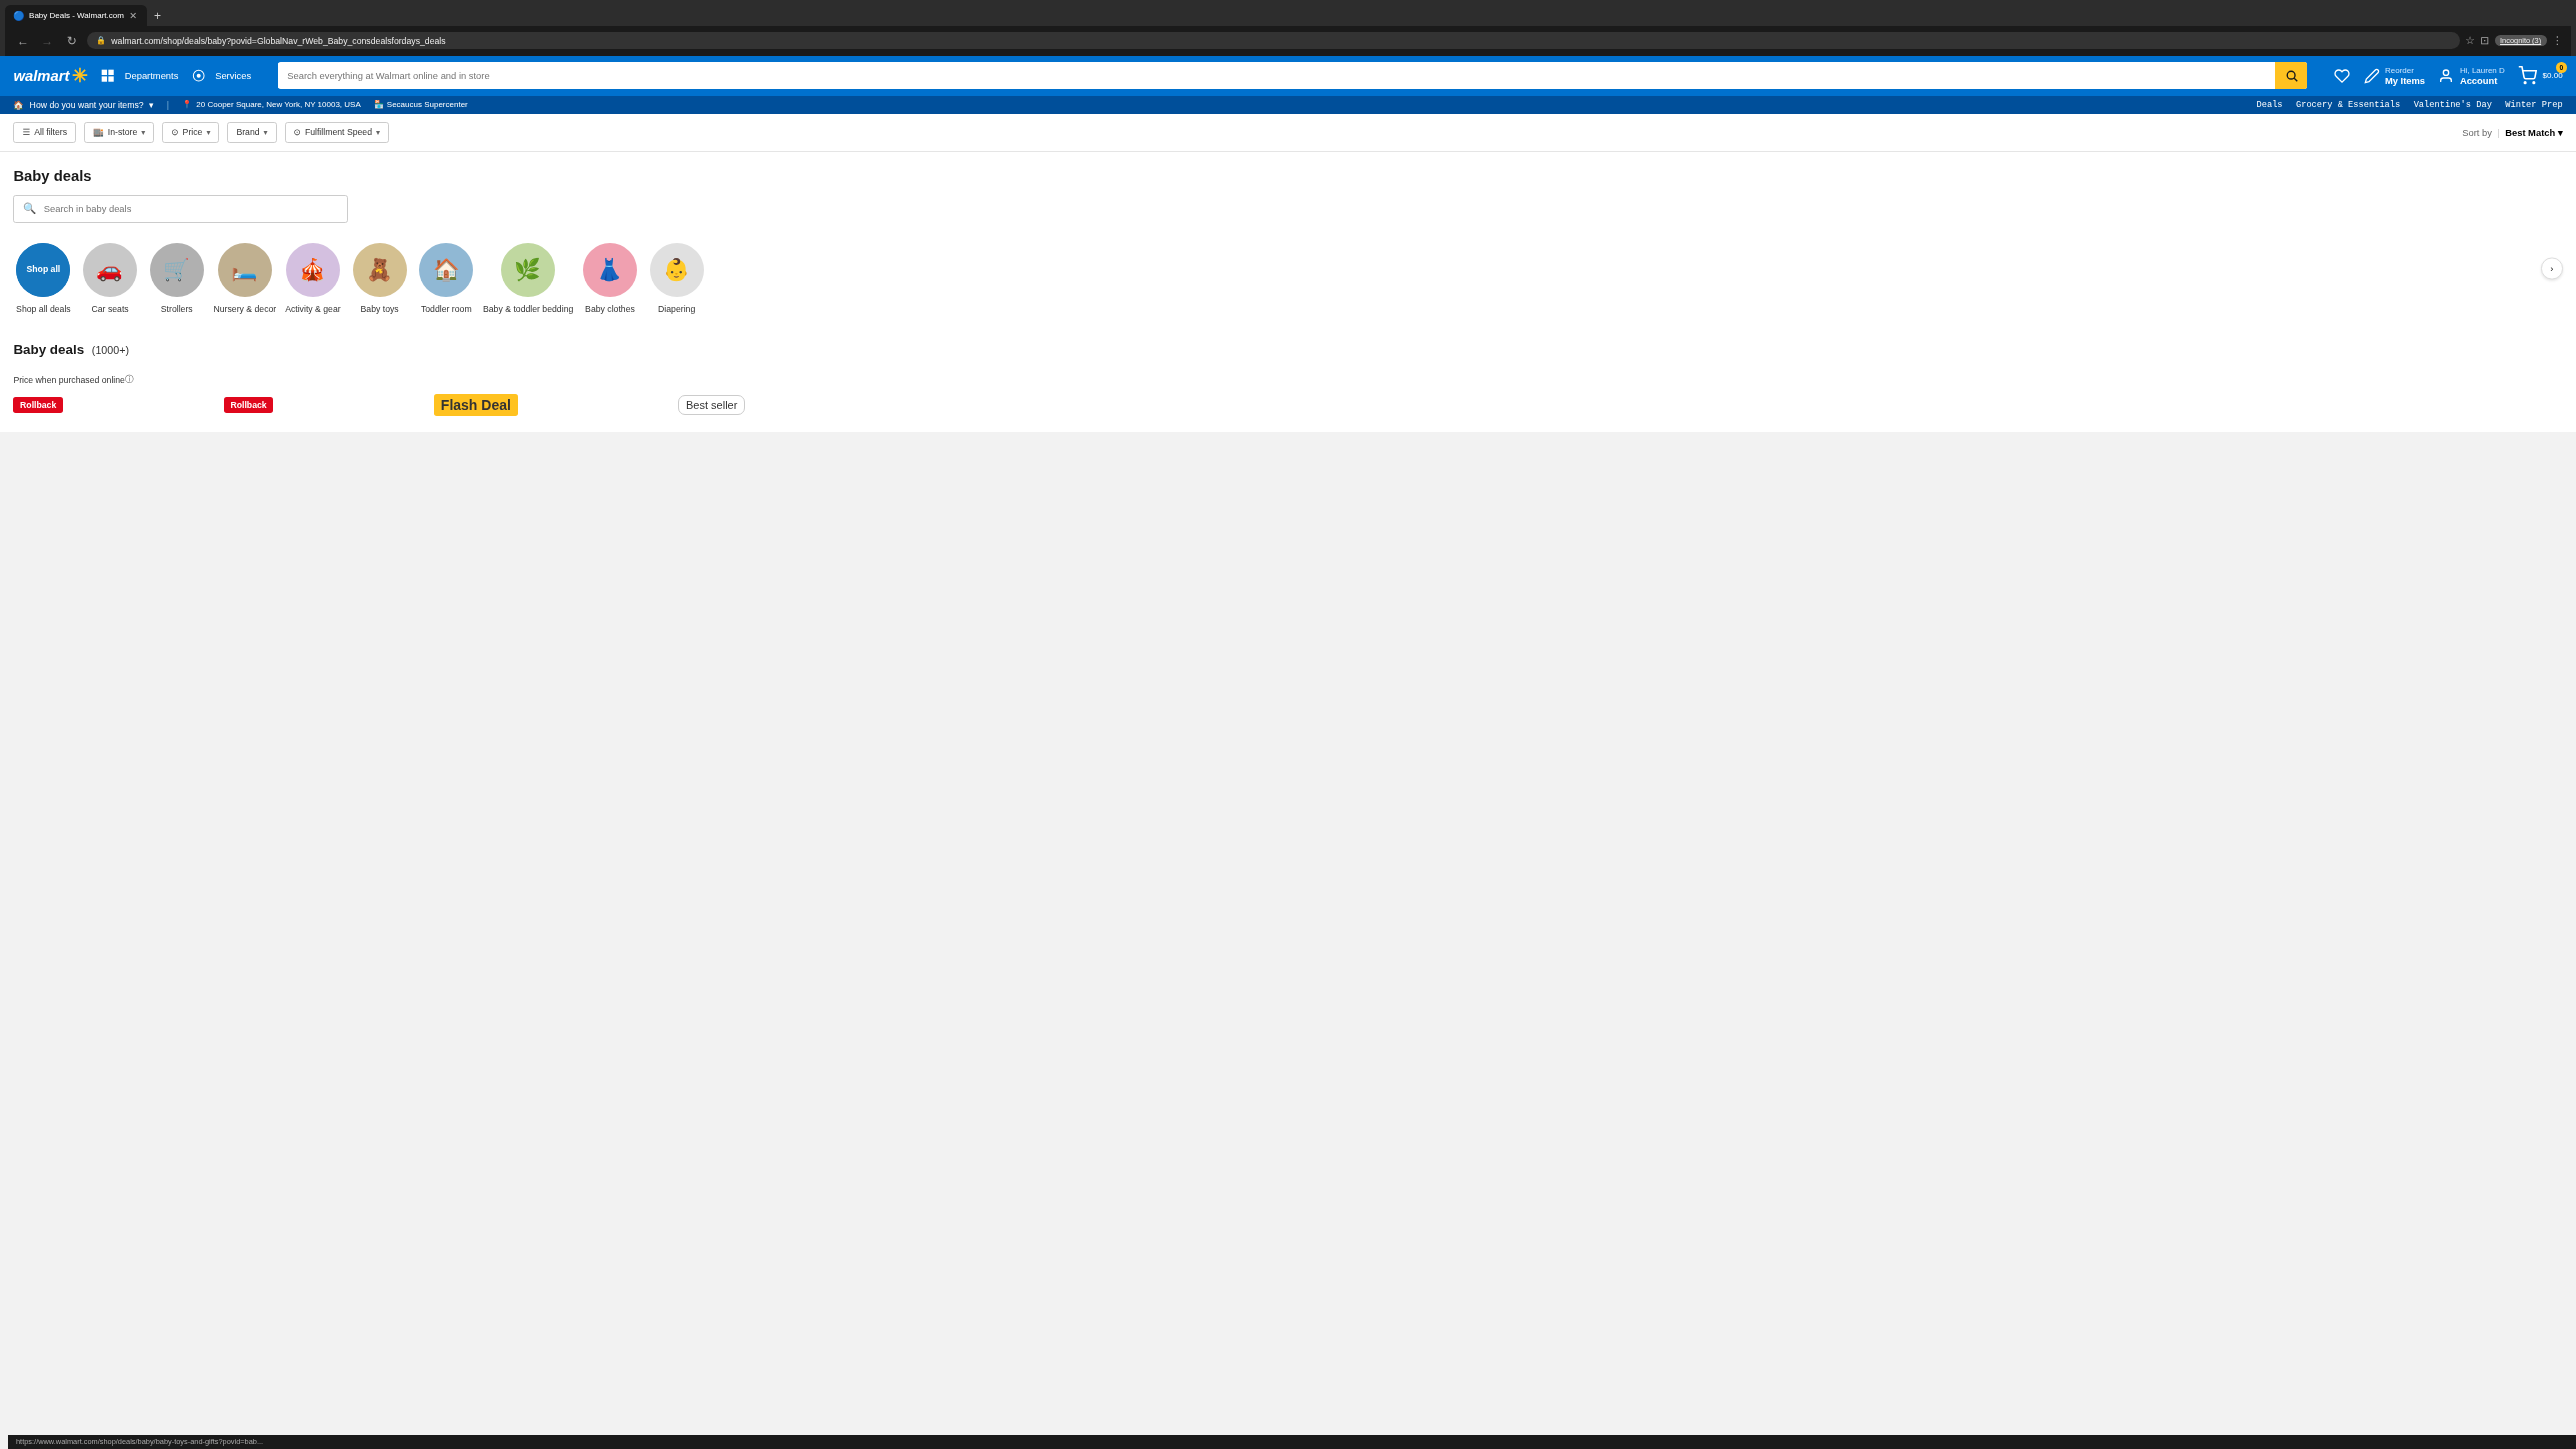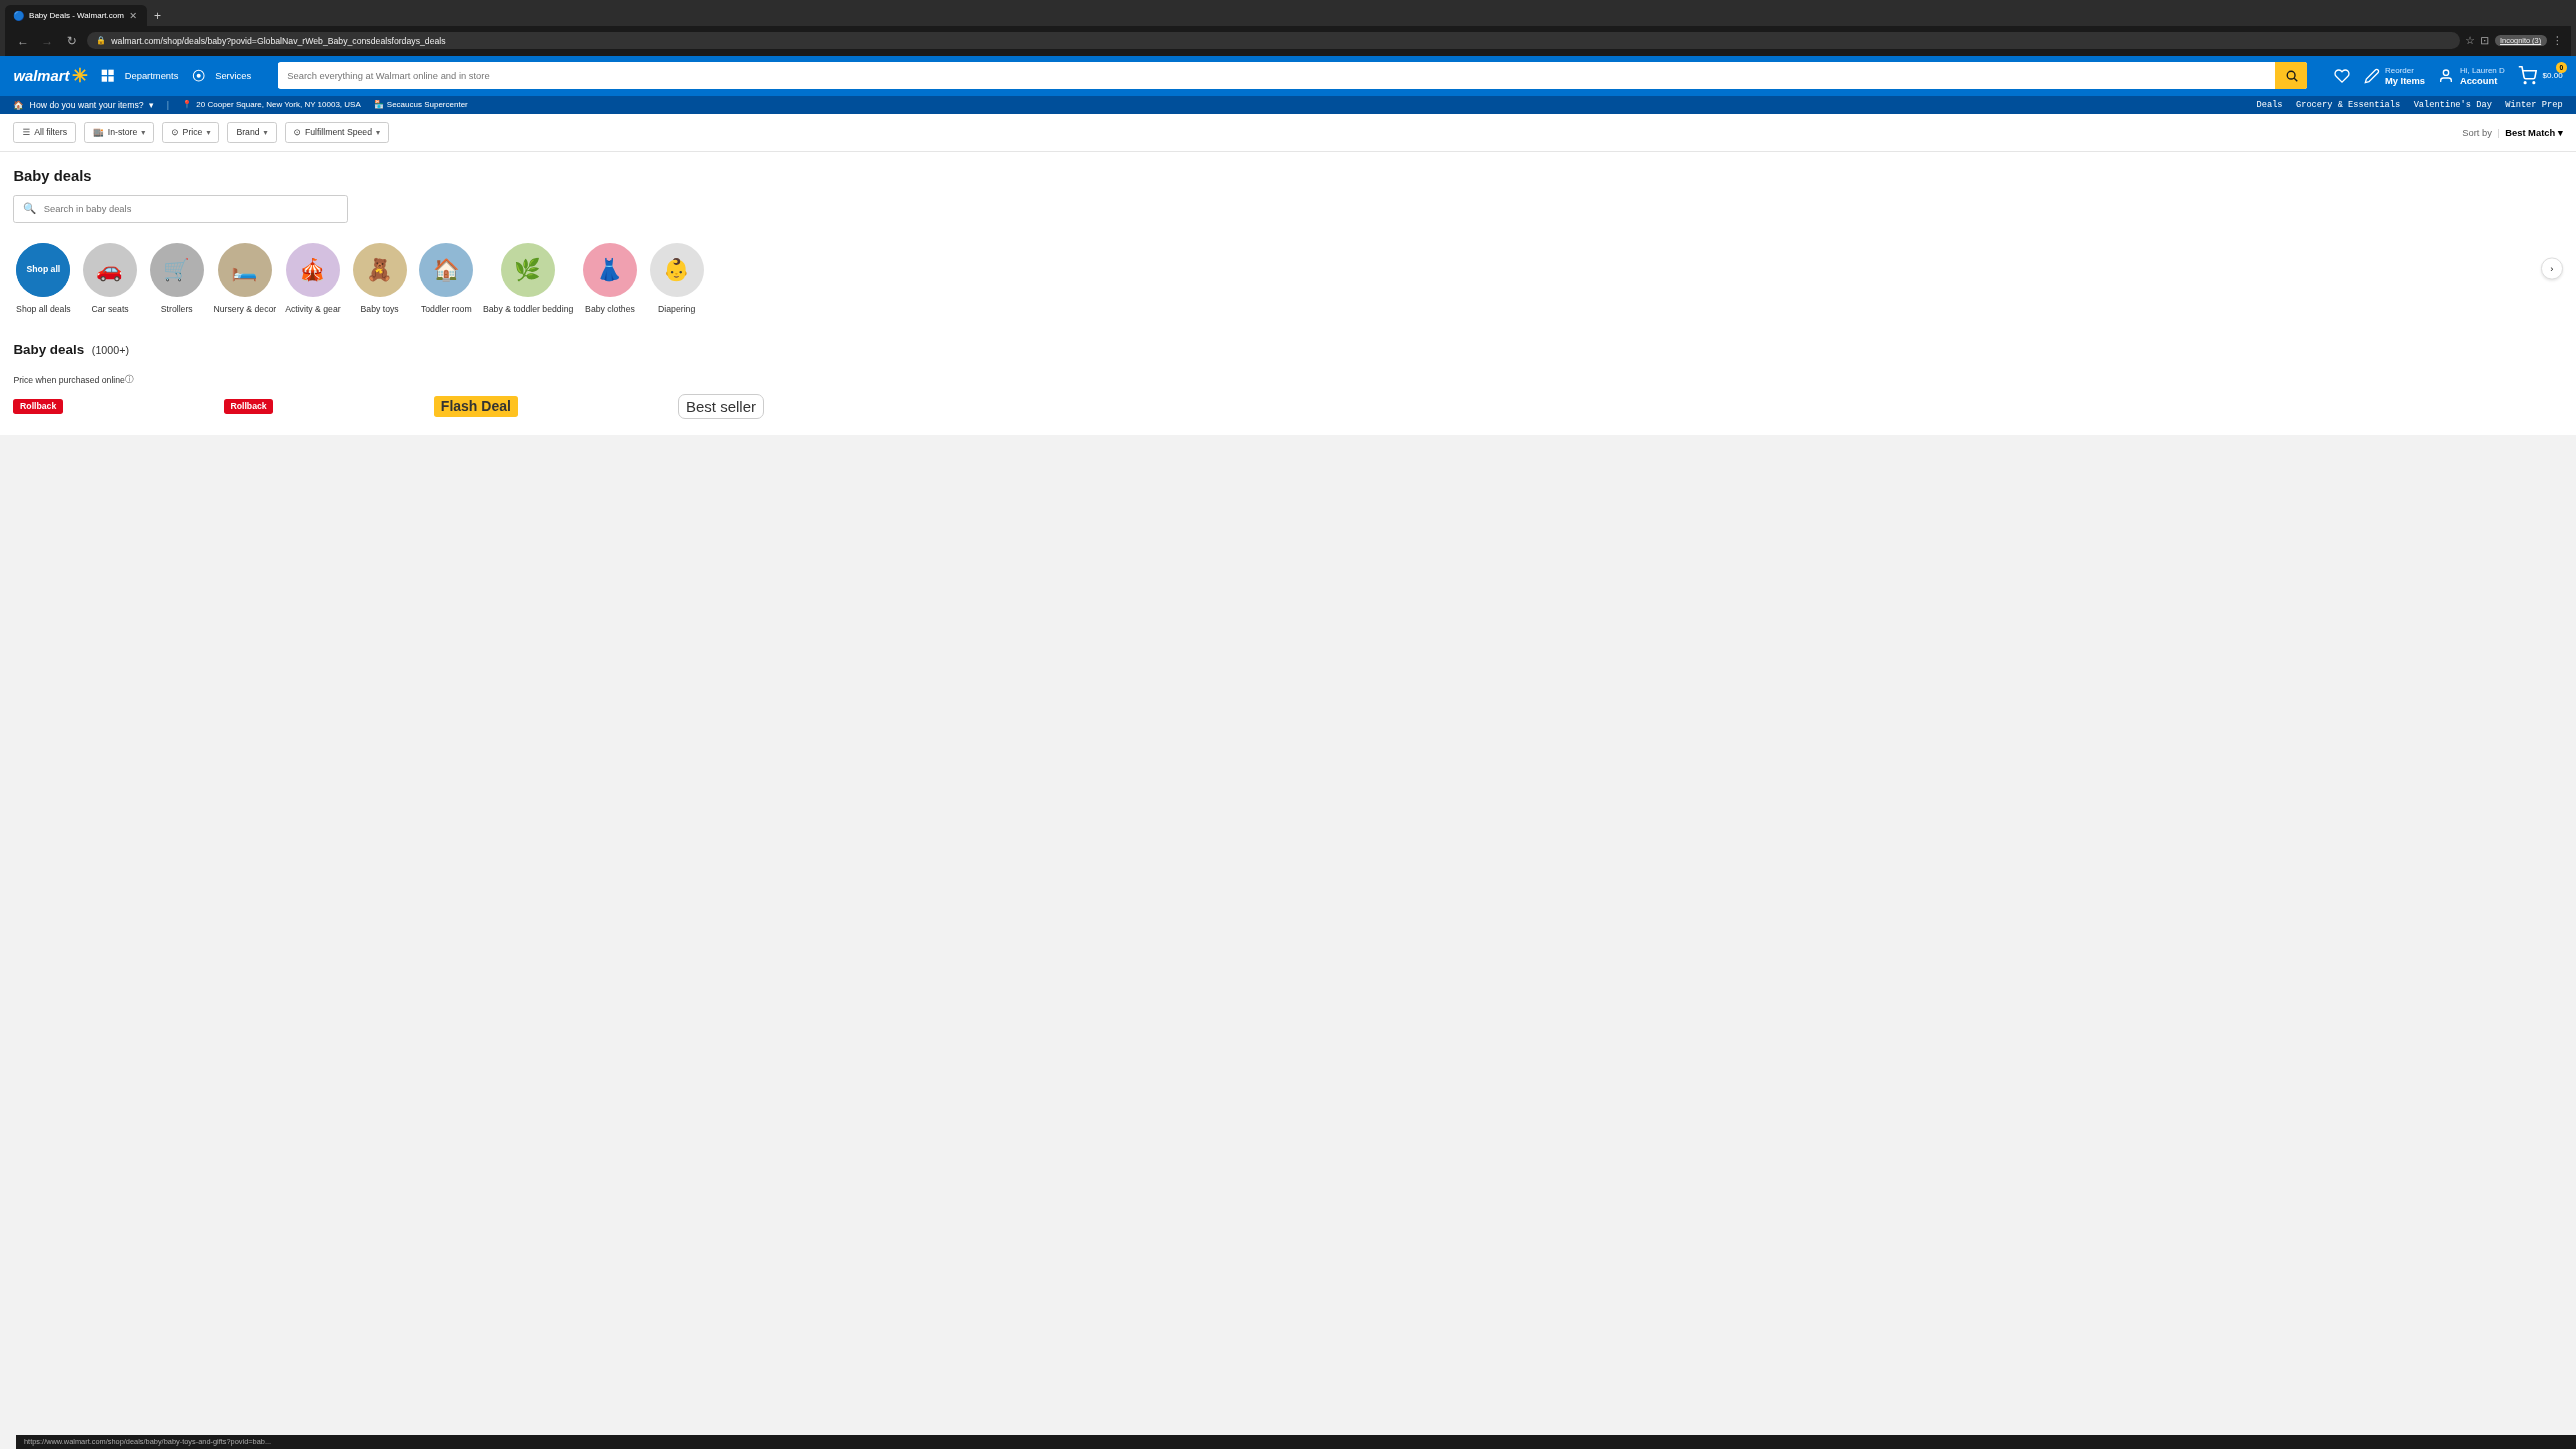--- a/index.html
+++ b/index.html
@@ -80,24 +80,24 @@
     
     .deals-section { margin-top: 6.7px; }
     .deals-header { font-size: 13.4px; font-weight: 700; color: #1a1a1a; margin-bottom: 17px; }
     .deals-sub { font-size: 8.7px; color: #333; margin-bottom: 8px; display: flex; align-items: center; }
     .info-icon { color: #666; cursor: pointer; }
 
     
     .badges-row { display: flex; gap: 13.4px; align-items: center; margin-top: 6.7px; }
     .badge-rollback { background: #e0071d; color: white; border-radius: 2.7px; padding: 2.7px 6.7px; font-size: 8.7px; font-weight: 600; }
     .badge-flash { background: #ffc220; color: #333; border-radius: 2.7px; padding: 2.7px 6.7px; font-size: 14px; font-weight: 600; }
-    .badge-bestseller { background: white; color: #333; border: 0.7px solid #ccc; border-radius: 7px; padding: 2.7px 6.7px; font-size: 15px; }
-
-    
-    .status-bar { background: #1a1a1a; color: #aaa; font-size: 7.4px; padding: 2.7px 8px; display: flex; align-items: center; gap: 5.4px; position: fixed; bottom: 0; left: 16px; right: 0; }
+    .badge-bestseller { background: white; color: #333; border: 0.7px solid #ccc; border-radius: 7px; padding: 2.7px 6.7px; font-size: 11px; }
+
+    
+    .status-bar { background: #1a1a1a; color: #aaa; font-size: 7.4px; padding: 2.7px 8px; display: flex; align-items: center; gap: 5.4px; position: fixed; bottom: 0; left: 8px; right: 0; }
 
     
     .shop-all-circle { background: #1677be; border-radius: 50%; width: 54px; height: 54px; display: flex; align-items: center; justify-content: center; color: white; font-weight: 600; font-size: 8.7px; text-align: center; line-height: 1.3; }
   </style>
 </head>
 <body>
 
 <div class="browser-chrome">
   <div class="browser-tabs">
     <div class="browser-tab active">

